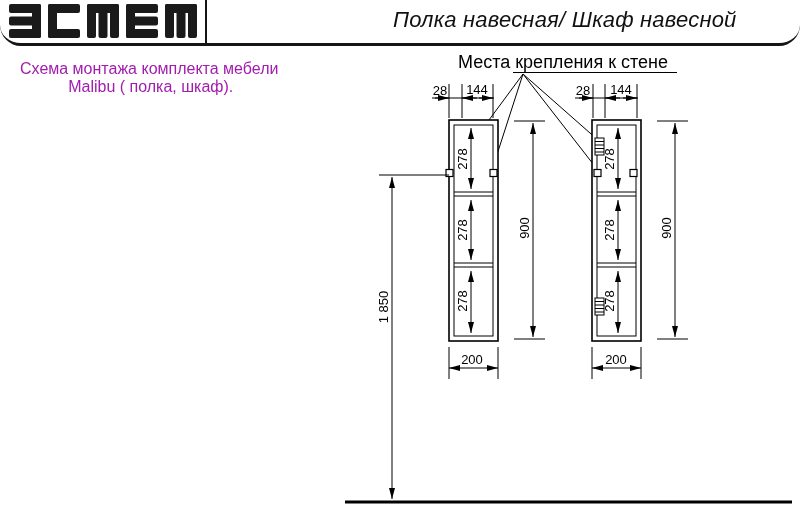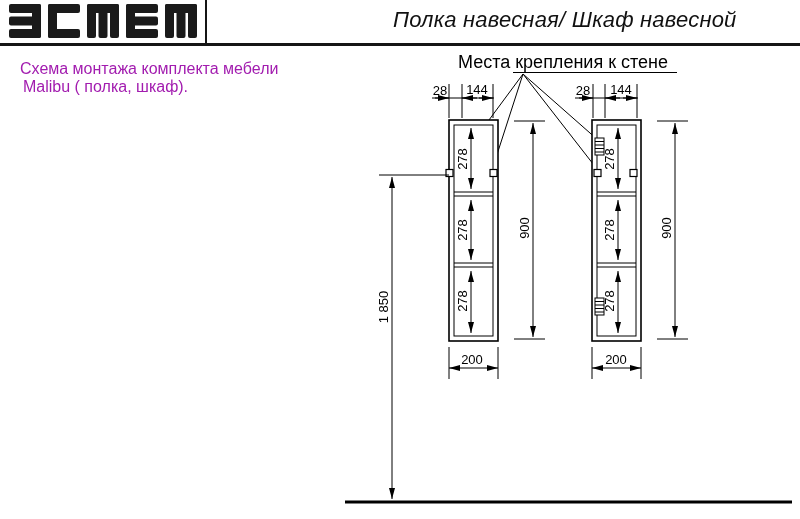--- a/index.html
+++ b/index.html
@@ -1,31 +1,31 @@
 <!DOCTYPE html>
 <html><head>
 <meta charset="utf-8">
 <style>
   html,body{margin:0;padding:0;background:#fff;}
   .page{
     position:relative;width:800px;height:519px;background:#fff;overflow:hidden;
     font-family:"Liberation Sans",sans-serif;color:#000;
   }
   
-  .header{position:absolute;left:0;top:0;width:800px;height:43px;border-bottom:3px solid #151515;background:#fff;}
+  .header{position:absolute;left:0;top:0;width:800px;height:43px;border-bottom:3px solid #151515;background:#fff;border-radius:21px;}
   .logo-box{position:absolute;left:0;top:0;width:205px;height:43px;border-right:2px solid #151515;}
   .logo-box svg{position:absolute;left:9px;top:4px;}
   .page-title{
     position:absolute;left:393px;top:7px;
     font-size:22px;font-style:italic;font-weight:400;letter-spacing:0.2px;color:#111;
     white-space:nowrap;
   }
   
   .description{position:absolute;left:20px;top:60px;font-size:16px;line-height:18px;color:#a21caf;}
-  .description .l2{padding-left:3px;}
+  .description .l2{padding-left:3px;text-align:center;}
   
   .drawing{position:absolute;left:0;top:0;width:800px;height:519px;}
   .drawing line,.drawing rect{stroke:#000;}
   .drawing text{fill:#000;stroke:none;font-family:"Liberation Sans",sans-serif;}
   .dim-text{font-size:13px;}
   .label-text{font-size:18px;}
 </style>
 </head>
 <body>
 

